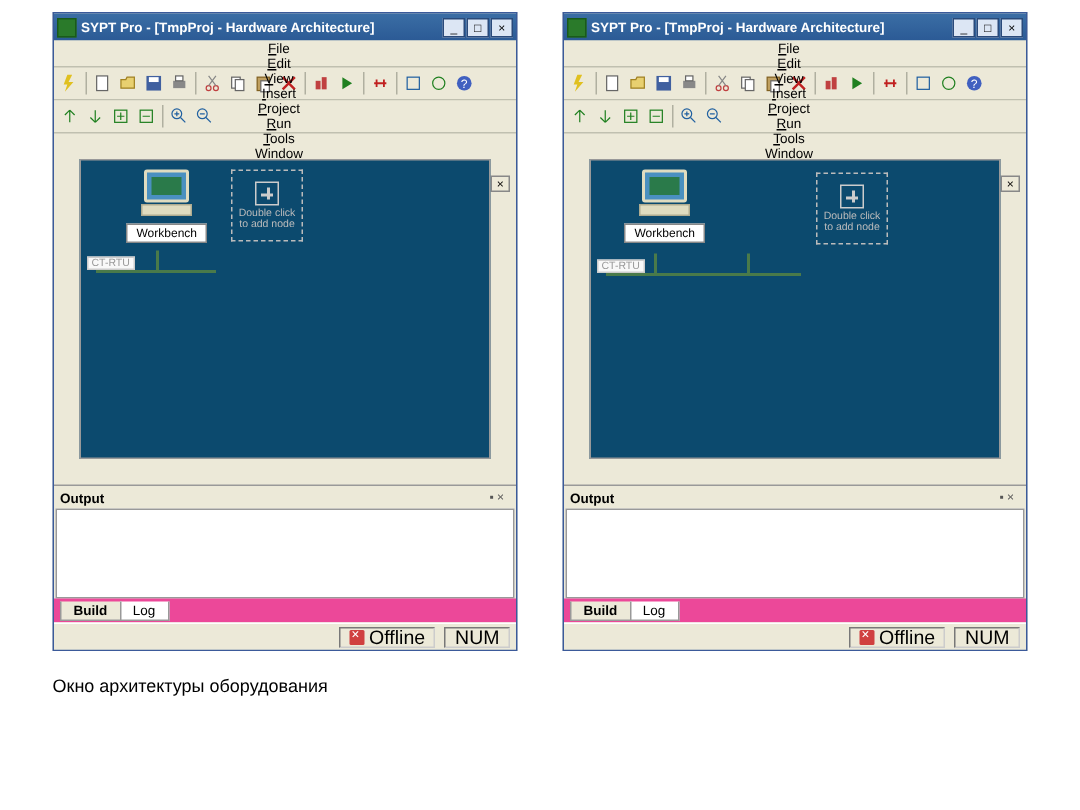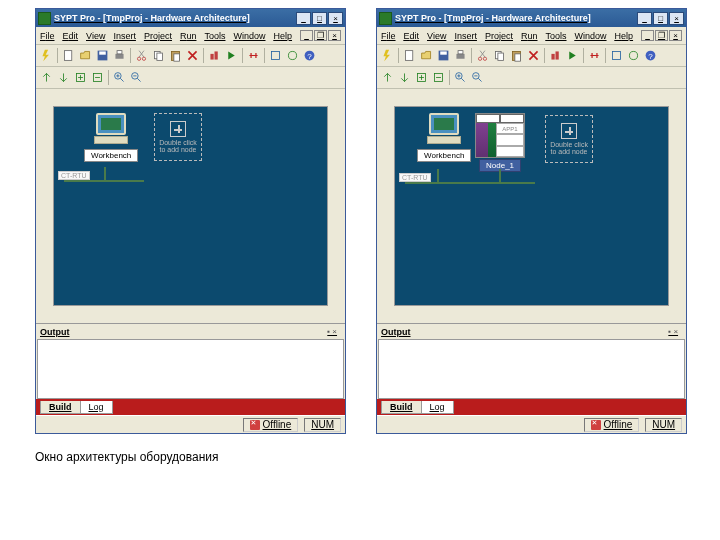--- a/index.html
+++ b/index.html
@@ -1,23 +1,23 @@
 <!DOCTYPE html>
 <html><head>
 <meta charset="utf-8">
 <style>
   * { box-sizing: border-box; margin: 0; padding: 0; }
   body { font-family: Tahoma, Arial, sans-serif; background: #fff; width: 720px; height: 540px; }
   .page { display: flex; gap: 30px; padding: 8px 35px; }
-  .window { width: 357px; border: 1px solid #3b5a9a; background: #ece9d8; display: flex; flex-direction: column; text-decoration: underline; }
+  .window { width: 357px; border: 1px solid #3b5a9a; background: #ece9d8; display: flex; flex-direction: column; }
   .titlebar { height: 18px; background: linear-gradient(#3b6ea5,#2b5a95); color: #fff; display: flex; align-items: center; padding: 0 2px; font-size: 9px; }
   .titlebar .app-icon { width: 13px; height: 13px; background: #2a7a2a; margin-right: 3px; border: 1px solid #1a5a1a; }
   .titlebar-text { flex: 1; font-weight: bold; }
   .winbtn { width: 15px; height: 13px; background: #dce6f4; border: 1px solid #2a4a7a; margin-left: 1px; font-size: 8px; line-height: 11px; text-align: center; color: #000; }
-  .menubar { height: 18px; background: #ece9d8; display: flex; align-items: center; padding: 0 4px; font-size: 9px; border-bottom: 1px solid #c0c0b0; position: relative; }
+  .menubar { height: 18px; background: #ece9d8; display: flex; align-items: center; padding: 0 4px; font-size: 9px; border-bottom: 1px solid #c0c0b0; position: relative; flex-direction: column; }
   .menubar span { margin-right: 8px; cursor: default; }
   .menubar span u { text-decoration: underline; }
   .inner-win { display: flex; gap: 1px; margin-left: auto; }
   .inner-win div { width: 13px; height: 11px; background: #ece9d8; border: 1px solid #888; font-size: 8px; line-height: 9px; text-align: center; }
   .toolbar { height: 22px; background: #ece9d8; border-bottom: 1px solid #c0c0b0; display: flex; align-items: center; padding: 0 3px; gap: 2px; }
   .toolbar .tbtn { width: 15px; height: 15px; display: flex; align-items: center; justify-content: center; }
   .toolbar .sep { width: 1px; height: 15px; background: #b0b0a0; margin: 0 1px; }
   .tbtn svg { width: 13px; height: 13px; }
   .canvas { flex: 1; background: #0c4a6e; border: 1px solid #999; margin: 17px; position: relative; min-height: 200px; }
   .node { position: absolute; display: flex; flex-direction: column; align-items: center; }
@@ -38,24 +38,24 @@
   .add-node .plus { width: 16px; height: 16px; border: 1px solid #ccc; margin-bottom: 2px; position: relative; }
   .add-node .plus::before, .add-node .plus::after { content: ""; position: absolute; background: #ccc; }
   .add-node .plus::before { top: 7px; left: 3px; right: 3px; height: 2px; }
   .add-node .plus::after { left: 7px; top: 3px; bottom: 3px; width: 2px; }
   .wire { position: absolute; background: #4a7a4a; }
   .net-lbl { position: absolute; font-size: 7px; color: #999; border: 1px solid #ccc; padding: 0 2px; background: #f8f8f8; }
   .output-hdr { height: 16px; background: #ece9d8; border-top: 1px solid #999; display: flex; align-items: center; font-size: 9px; font-weight: bold; padding: 0 4px; }
   .output-hdr span:first-child { flex: 1; }
   .pin { font-weight: normal; color: #555; margin-right: 4px; font-size: 8px; }
   .output-body { height: 60px; background: #fff; border: 1px solid #999; margin: 0 1px; }
-  .tabs { height: 16px; display: flex; align-items: center; font-size: 9px; padding: 0 4px; background: #b91c1c; }
+  .tabs { height: 16px; display: flex; align-items: center; font-size: 9px; padding: 0 4px; background: #ec4899; }
   .tab { padding: 1px 8px; border: 1px solid #999; border-top: none; background: #fff; margin-right: -1px; }
   .tab.active { font-weight: bold; background: #ece9d8; }
-  .statusbar { height: 18px; background: #ece9d8; border-top: 1px solid #fff; display: flex; align-items: center; justify-content: flex-end; padding: 0 4px; font-size: 10px; gap: 6px; }
+  .statusbar { height: 18px; background: #ece9d8; border-top: 1px solid #fff; display: flex; align-items: center; justify-content: flex-end; padding: 0 4px; font-size: 13px; gap: 6px; }
   .status-seg { border: 1px inset #ccc; padding: 0 6px; display: flex; align-items: center; gap: 3px; height: 14px; }
   .offline-icon { width: 10px; height: 10px; background: #d04040; border-radius: 1px; position: relative; }
   .offline-icon::after { content:"✕"; position:absolute; font-size:7px; color:#fff; top:-1px; left:1px;}
   .captions { display: flex; gap: 30px; padding: 8px 35px 0; font-size: 12px; text-align: left; }
   .captions div { width: 300px; }
 </style>
 </head>
 <body>
 
 <div class="page">
@@ -402,38 +402,20 @@
         </div>
     </div>
     <div class="canvas" style="height:200px;">
       <div class="node" style="top:6px;left:22px;">
         <div class="computer">
             <div class="monitor"></div>
             <div class="base"></div>
           </div>
         <div class="node-label">Workbench</div>
       </div>
-      <div class="node" style="top:6px;left:80px;">
-        <div class="device">
-          <div class="device-top">
-              <div></div>
-              <div></div>
-            </div>
-          <div class="device-body">
-            <div class="device-left"></div>
-              <div class="device-mid"></div>
-            <div class="device-right">
-              <div class="device-slot">APP1</div>
-              <div class="device-slot"></div>
-              <div class="device-slot"></div>
-            </div>
-          </div>
-        </div>
-        <div class="node-label" style="background:#4060a0;color:#fff;border-color:#304070;">Node_1</div>
-      </div>
       <div class="add-node" style="position:absolute;top:8px;left:150px;">
         <div class="plus"></div>
         <span>Double click to add node</span>
       </div>
       <div class="wire" style="top:62px;left:42px;width:2px;height:14px;"></div>
       <div class="wire" style="top:62px;left:104px;width:2px;height:14px;"></div>
       <div class="wire" style="top:75px;left:10px;width:130px;height:2px;"></div>
       <div class="net-lbl" style="top:66px;left:4px;">CT-RTU</div>
     </div>
     <div class="output-hdr">

